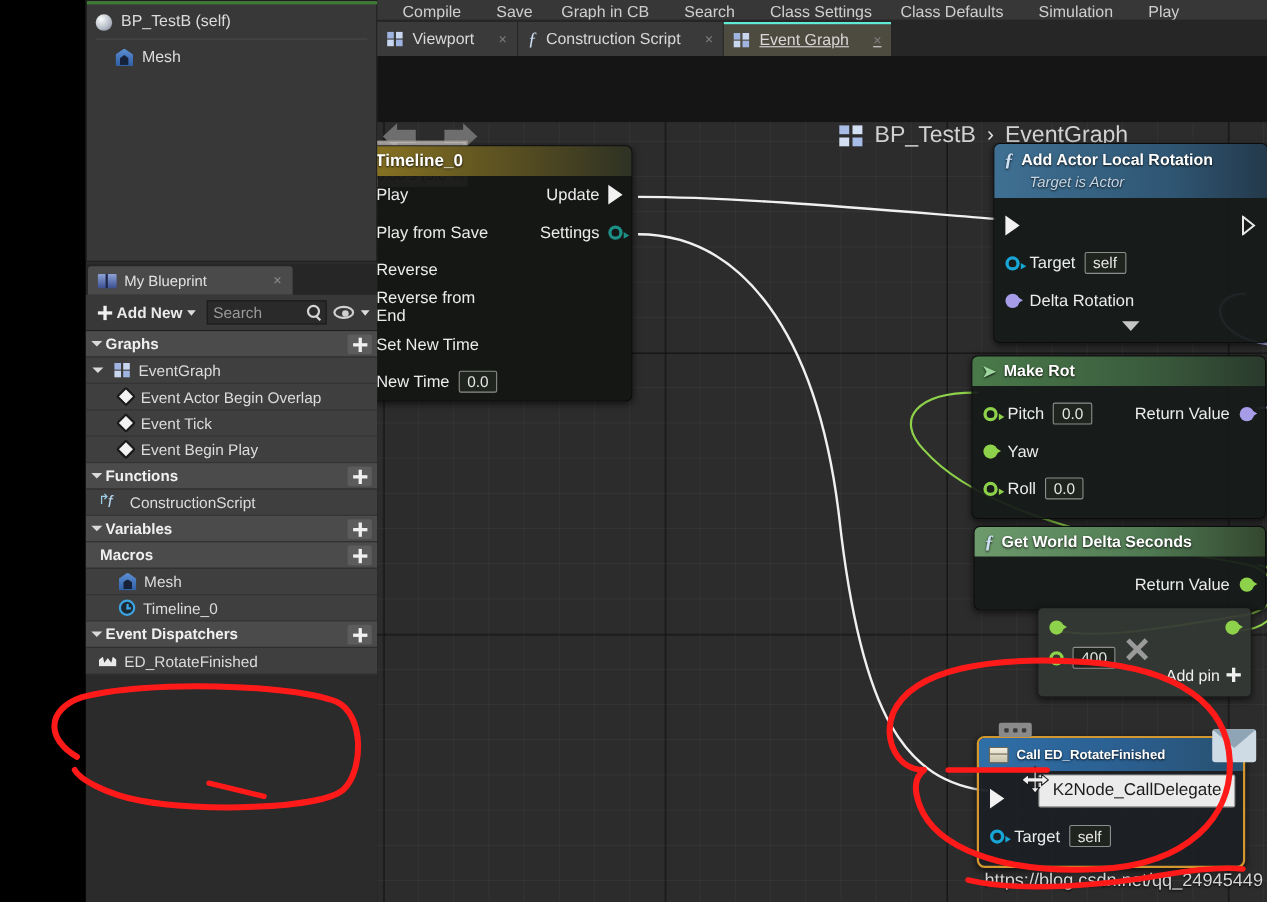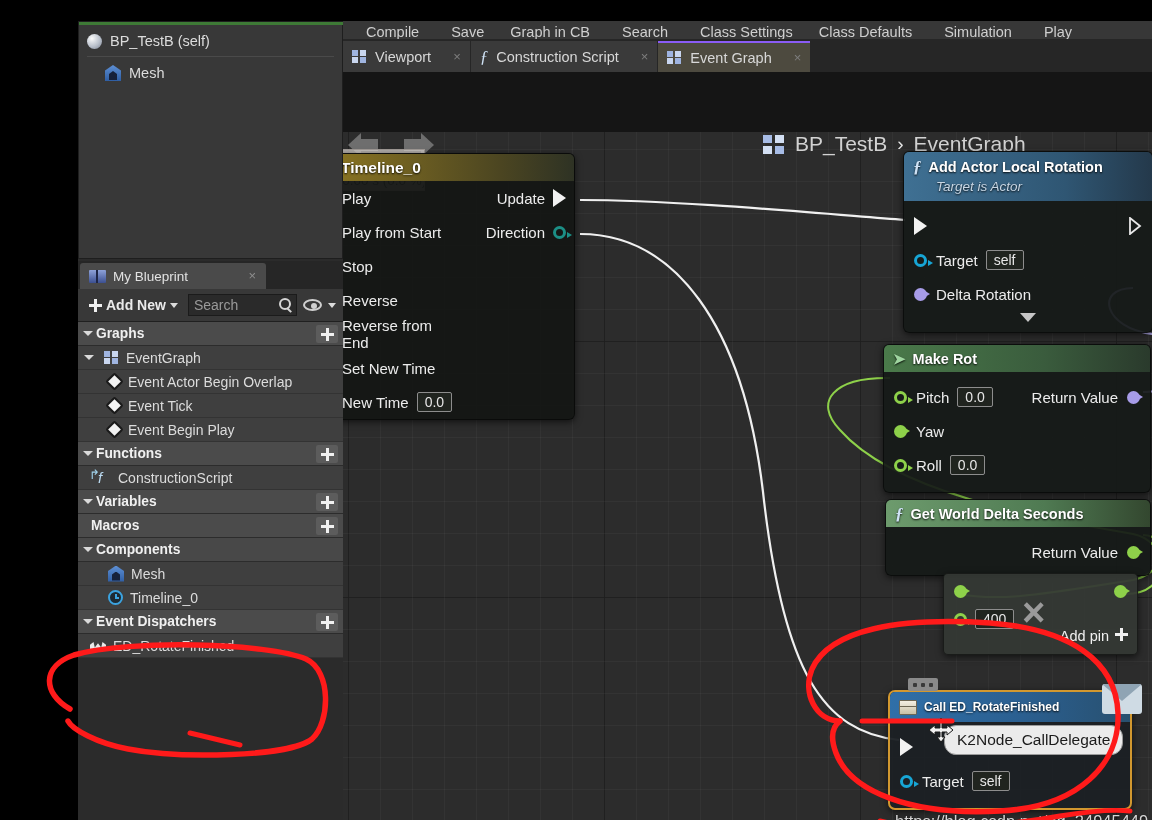--- a/index.html
+++ b/index.html
@@ -3,21 +3,21 @@
 <meta charset="utf-8">
 <style>
   * { box-sizing: border-box; margin: 0; padding: 0; }
   body {
     width: 1152px; height: 820px;
     background: #000;
     font-family: "Liberation Sans", sans-serif;
     overflow: hidden;
     position: relative;
   }
-  #root { position: absolute; inset: 0; margin-top: 21px; }
+  #root { position: absolute; inset: 0; }
 
   
   .gutter-left {
     position: absolute; left: 0; top: 0; width: 78px; height: 820px;
     background: #000;
   }
 
   
   .left-col {
     position: absolute; left: 78px; top: 0; width: 265px; height: 820px;
@@ -225,21 +225,21 @@
   .doc-tabs {
     position: absolute; left: 0; top: 18px; width: 809px; height: 33px;
     background: #262626; display: flex; align-items: flex-end;
   }
   .doc-tab {
     height: 31px; display: flex; align-items: center; gap: 8px;
     padding: 0 9px; color: #d8d8d8; font-size: 14.5px;
     background: #3a3a3a; margin-right: 1px; position: relative;
   }
   .doc-tab.active {
-    background: #4d4a3f; border-top: 2px solid #8b5cf6;
+    background: #4d4a3f; border-top: 2px solid #5eead4; text-decoration: underline;
   }
   .doc-tab .tab-x { color: #7e7e7e; font-size: 13px; margin-left: 14px; }
   .ic-f {
     color: #cfe2f5; font-style: italic; font-size: 17px; font-family: "Liberation Serif", serif;
     flex: none; line-height: 1;
   }
 
   
   .canvas {
     position: absolute; left: 0; top: 51px; width: 809px; height: 769px;
@@ -450,21 +450,21 @@
     content: ""; position: absolute; left: 0; top: 0;
     border-left: 20px solid transparent; border-right: 20px solid transparent;
     border-top: 17px solid #8fa4b4;
   }
 
   
   .node-tooltip {
     position: absolute; left: 601px; top: 653px;
     background: #ebebeb; border: 1px solid #9b9b9b;
     color: #1b1b1b; font-size: 15.5px; padding: 5px 12px;
-    border-radius: 12px; z-index: 40;
+    border-radius: 2px; z-index: 40;
   }
   .move-cursor {
     position: absolute; left: 585px; top: 645px; width: 26px; height: 26px;
     z-index: 45;
   }
 
   
   .watermark {
     position: absolute; left: 552px; top: 740px;
     color: #d5d5d5; font-size: 16.5px;
@@ -579,24 +579,20 @@
         </span>
       </div>
 
       <div class="tree-cat" style="padding-left:13px">
         <span>Macros</span>
         <span class="catplus">
           <span class="plus-glyph"></span>
         </span>
       </div>
 
-      <div class="tree-cat sub" style="padding-left:5px">
-        <span class="tri"></span>
-        <span>Components</span>
-      </div>
 
       <div class="tree-item lvl2">
         <span class="ic-mesh"></span>
         <span>Mesh</span>
       </div>
       <div class="tree-item lvl2">
         <span class="ic-clock"></span>
         <span>Timeline_0</span>
       </div>
 
@@ -711,24 +707,21 @@
       <div class="node" id="node-timeline">
         <div class="node-hdr">
           <span>Timeline_0</span>
         </div>
         <div class="tl-cols">
           <div class="tl-left">
             <div class="tl-row">
                 <span>Play</span>
               </div>
             <div class="tl-row">
-                <span>Play from Start</span>
-              </div>
-            <div class="tl-row">
-                <span>Stop</span>
+                <span>Play from Save</span>
               </div>
             <div class="tl-row">
                 <span>Reverse</span>
               </div>
             <div class="tl-row">
                 <span>Reverse from End</span>
               </div>
             <div class="tl-row">
                 <span>Set New Time</span>
               </div>
@@ -736,21 +729,21 @@
               <span>New Time</span>
               <span class="pin-val">0.0</span>
             </div>
           </div>
           <div class="tl-right">
             <div class="tl-row r">
               <span>Update</span>
               <span class="pin-exec" style="margin-left:8px"></span>
             </div>
             <div class="tl-row r">
-              <span>Direction</span>
+              <span>Settings</span>
               <span class="pin-dot hollow" style="color:#1c8f86;margin-left:8px"></span>
             </div>
           </div>
         </div>
       </div>
 
       <div class="node" id="node-aalr">
         <div class="hdr-wrap">
           <div class="node-hdr">
             <span class="ic-f">ƒ</span>

